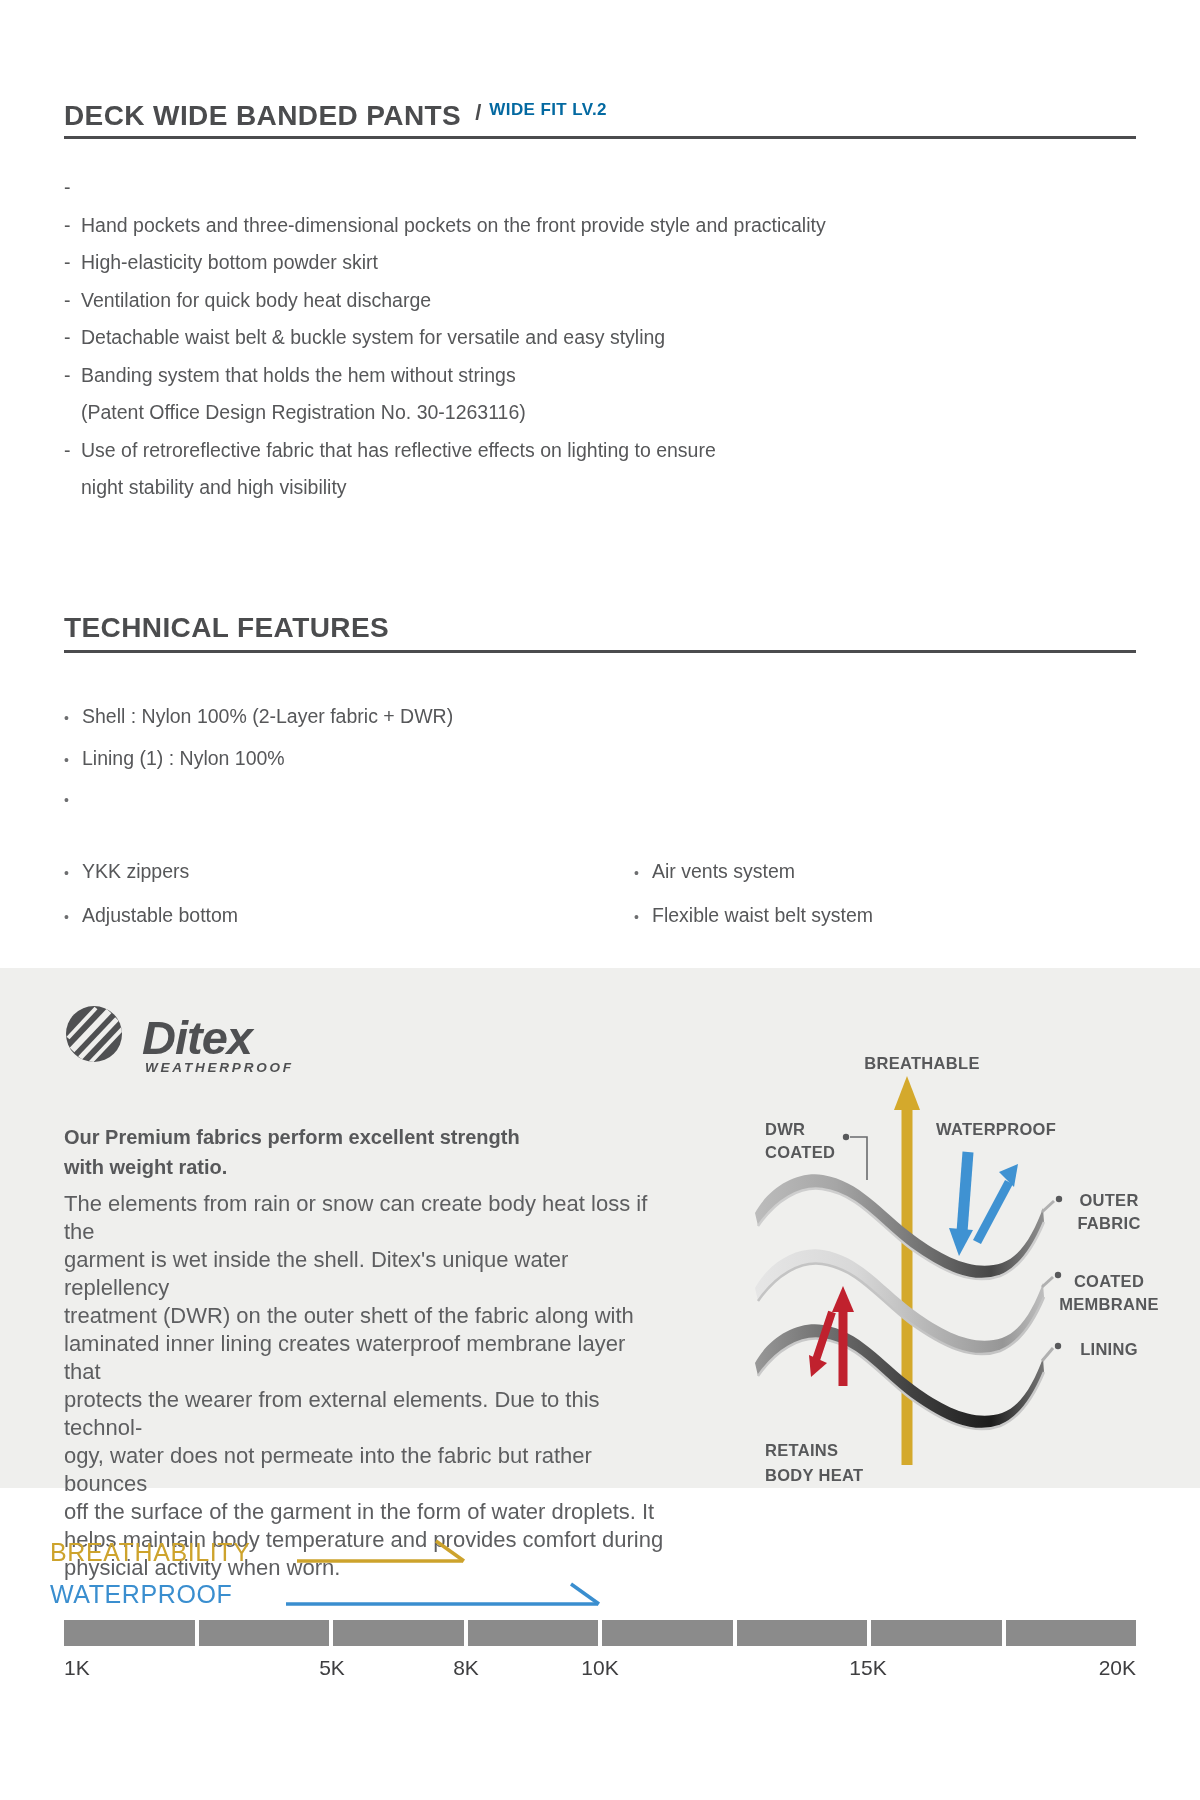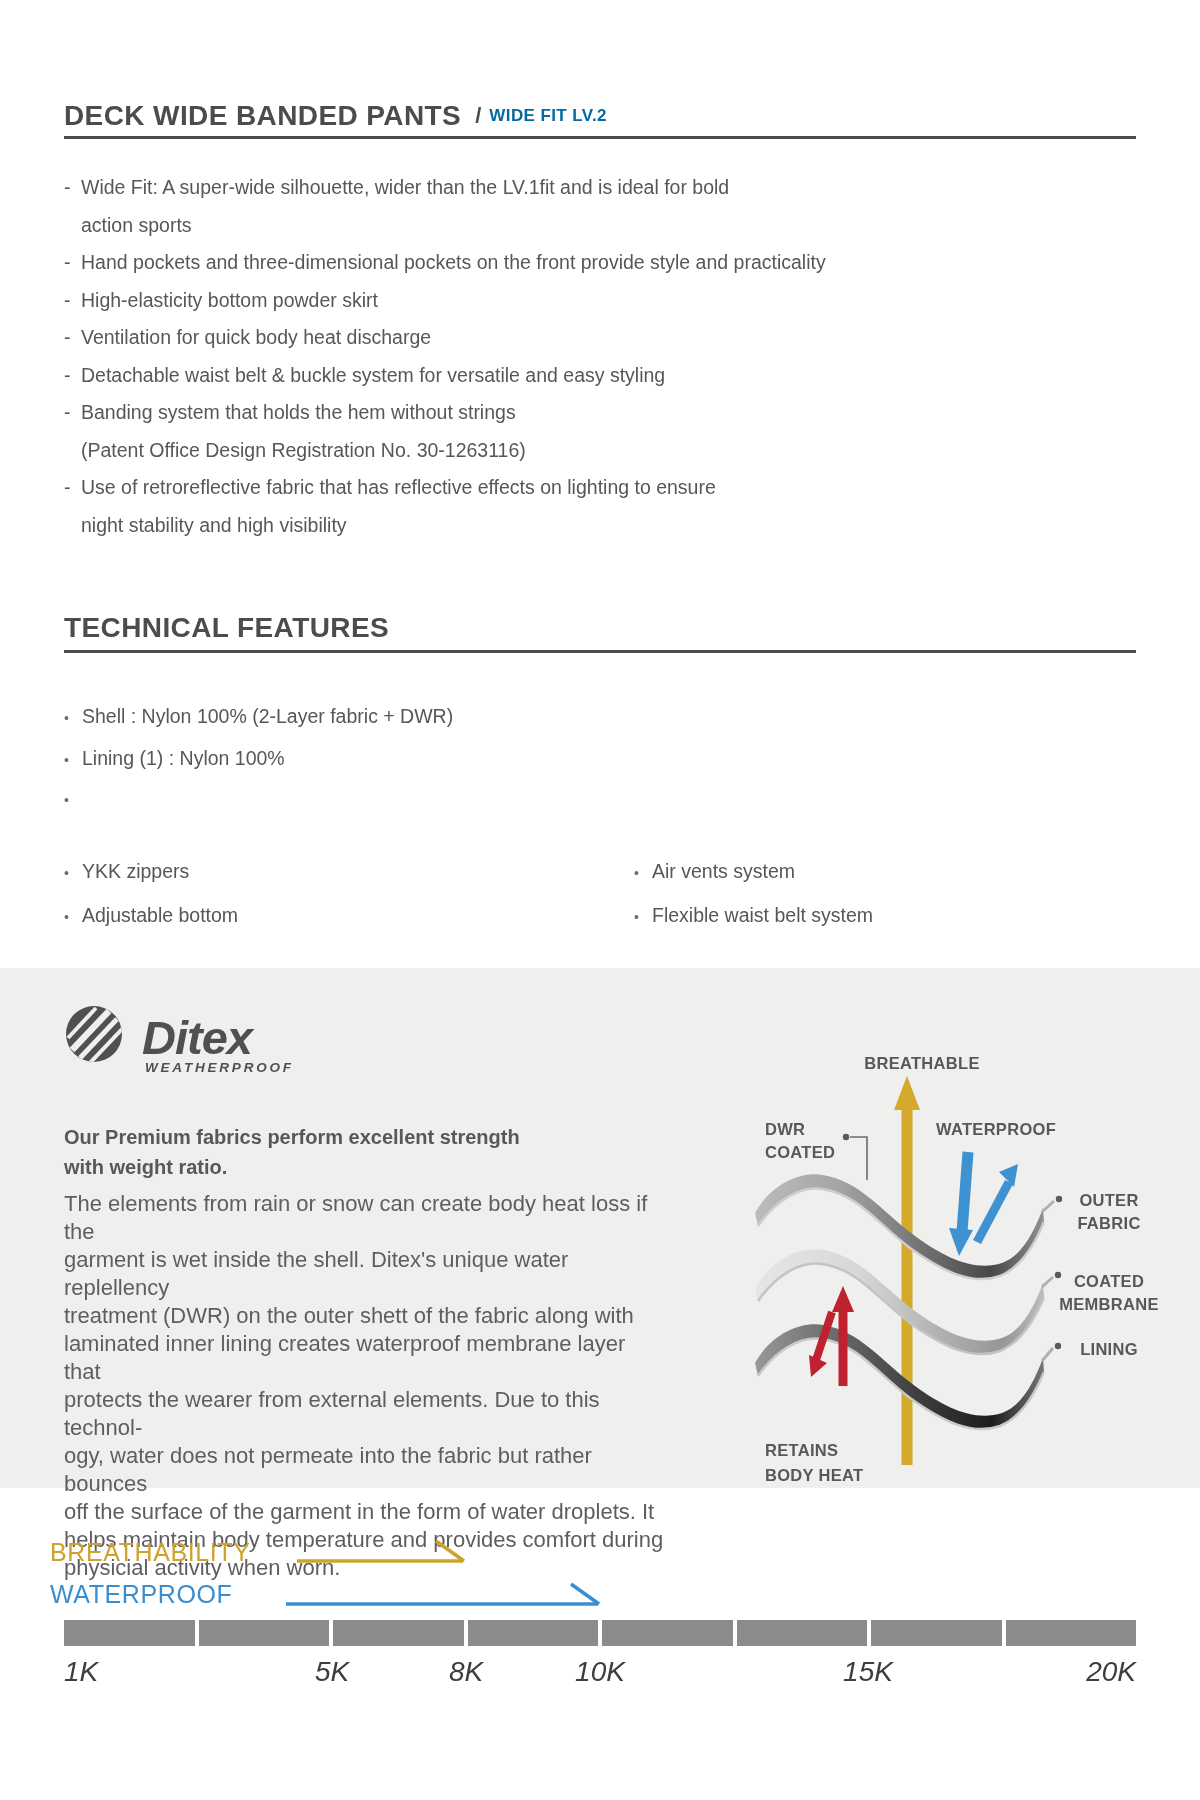--- a/index.html
+++ b/index.html
@@ -2,21 +2,21 @@
 <html><head>
 <meta charset="utf-8">
 <style>
   * { margin:0; padding:0; box-sizing:border-box; }
   html,body { width:1200px; background:#ffffff; }
   body { font-family:"Liberation Sans","DejaVu Sans",sans-serif; color:#57585a; }
   .page { position:relative; width:1200px; height:1800px; background:#fff; overflow:hidden; }
   .preline { white-space:pre-line; }
 
   
-  .sec-header { position:absolute; left:64px; display:flex; align-items:center; gap:14px; }
+  .sec-header { position:absolute; left:64px; display:flex; align-items:flex-start; gap:14px; }
   .sec-title { font-size:28px; font-weight:700; color:#4b4c4e; letter-spacing:0.4px; }
   .sec-slash { font-size:22px; font-weight:700; color:#4b4c4e; }
   .sec-sub { font-size:17px; font-weight:700; color:#0369a1; letter-spacing:0.4px; margin-left:-6px; }
   .rule { position:absolute; left:64px; width:1072px; height:3px; background:#4b4c4e; }
 
   
   .bullets { position:absolute; left:64px; top:169px; width:1080px; font-size:19.5px; line-height:37.5px; color:#565759; }
   .bullet { display:flex; }
   .bullet .dash { width:17px; flex:0 0 17px; }
 
@@ -45,21 +45,21 @@
   .dl-lining     { left:436px; top:378px; width:86px;  text-align:center; }
   .dl-retains    { left:135px; top:438px; line-height:25px;margin-top:40px; }
 
   
   .scale-label { position:absolute; left:50px; font-size:25px; font-weight:400; letter-spacing:0.6px; }
   .lbl-breath { top:1538px; color:#cda32c; }
   .lbl-water  { top:1580px; color:#3a8ecf; }
   .scale-arrows { position:absolute; left:0; top:1528px; }
   .bar { position:absolute; left:64px; top:1620px; width:1072px; height:26px; display:flex; gap:4px; }
   .seg { flex:1; background:#8b8b8b; }
-  .tick { position:absolute; top:1656px; font-size:28px; color:#3e3e40;font-style:italic; }
+  .tick { position:absolute; top:1656px; font-size:21px; color:#3e3e40; }
   .tick-0 { left:64px; }
   .tick-1 { left:332px;  transform:translateX(-50%); }
   .tick-2 { left:466px;  transform:translateX(-50%); }
   .tick-3 { left:600px;  transform:translateX(-50%); }
   .tick-4 { left:868px;  transform:translateX(-50%); }
   .tick-5 { left:1136px; transform:translateX(-100%); }
 </style>
 </head>
 <body>
 
@@ -68,22 +68,20 @@
   <div class="sec-header" style="top:100px;">
     <span class="sec-title">DECK WIDE BANDED PANTS</span>
     <span class="sec-slash">/</span>
     <span class="sec-sub">WIDE FIT LV.2</span>
   </div>
   <div class="rule" style="top:136px;"></div>
 
   <div class="bullets">
     <div class="bullet">
         <span class="dash">-</span>
-        <span class="preline">Wide Fit: A super-wide silhouette, wider than the LV.1fit and is ideal for bold
-action sports</span>
       </div>
     <div class="bullet">
         <span class="dash">-</span>
         <span class="preline">Hand pockets and three-dimensional pockets on the front provide style and practicality</span>
       </div>
     <div class="bullet">
         <span class="dash">-</span>
         <span class="preline">High-elasticity bottom powder skirt</span>
       </div>
     <div class="bullet">

